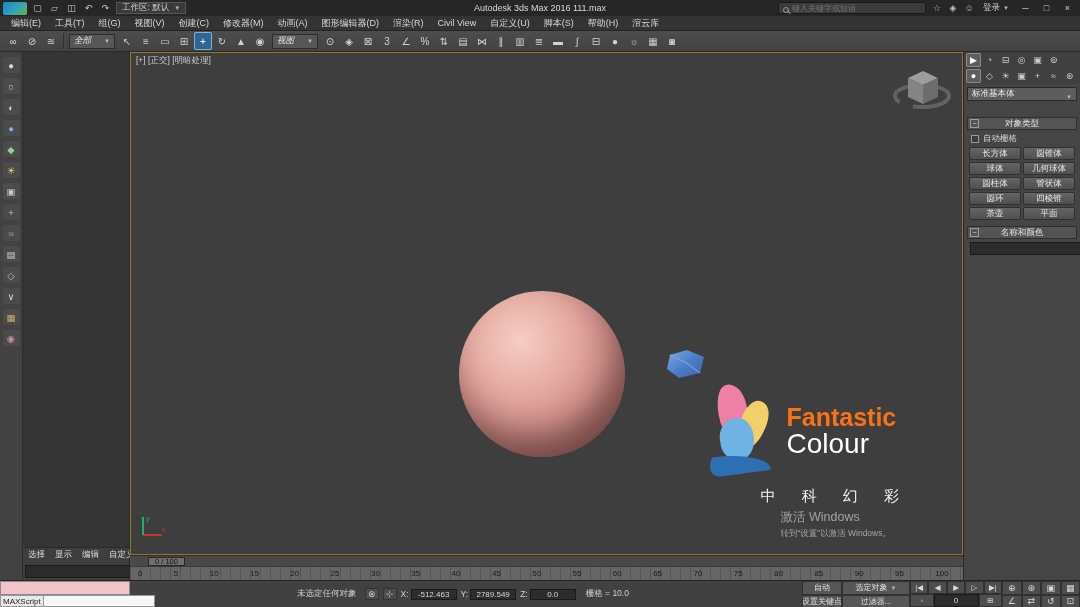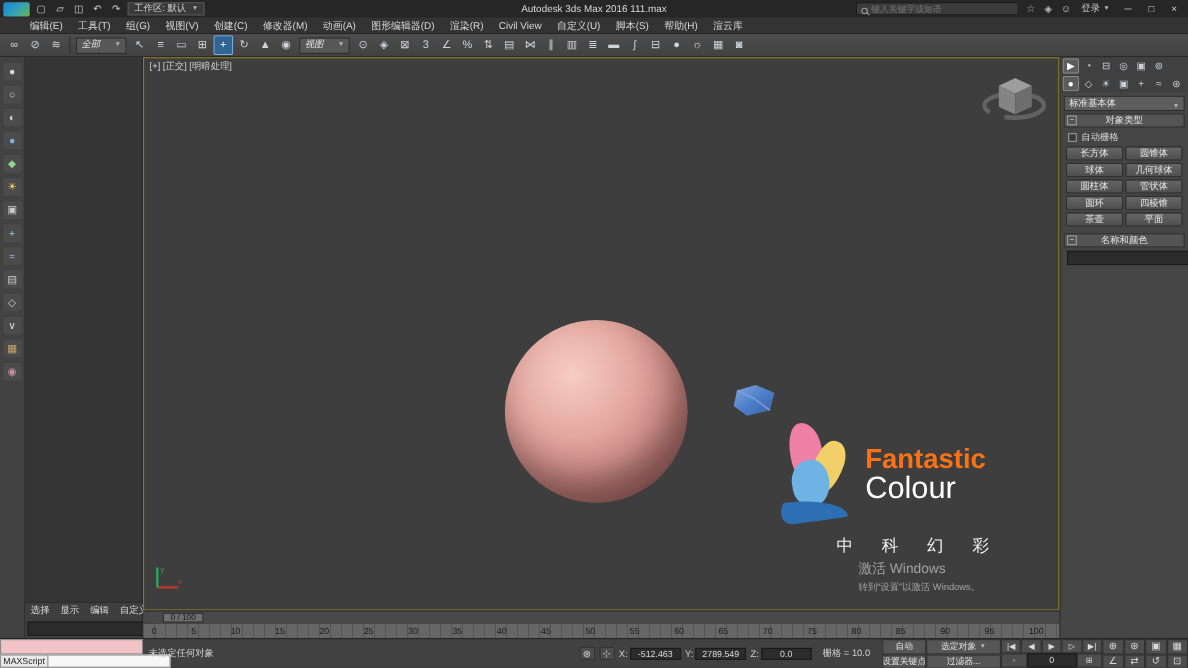--- a/index.html
+++ b/index.html
@@ -17,21 +17,21 @@
   .tb-right { margin-left:auto; display:flex; align-items:center; gap:4px; }
   .search-box { width:148px; height:12px; background:#3c3c3c; border:1px solid #191919; display:flex; align-items:flex-end; gap:3px; padding:0 4px; }
   .search-box input { flex:1; background:transparent; border:none; outline:none; color:#9d9d9d; font-size:8px; font-family:inherit; }
   .search-icon { width:6px; height:6px; border:1px solid #9a9a9a; border-radius:50%; position:relative; flex:0 0 auto; }
   .search-icon::after { content:""; position:absolute; width:4px; height:1px; background:#9a9a9a; right:-3px; bottom:-1px; transform:rotate(45deg); }
   .tb-ricon { width:14px; display:flex; justify-content:center; color:#b9bfc6; font-size:9px; }
   .signin { display:flex; align-items:center; gap:3px; color:#cfcfcf; font-size:8.5px; padding:0 3px; }
   .win-btn { width:19px; height:14px; display:flex; align-items:center; justify-content:center; color:#cfcfcf; font-size:9px; }
 
   
-  .menubar { height:15px; background:#333333; border-bottom:1px solid #232323; display:flex; align-items:stretch; padding-left:20px; font-size:9px; flex:0 0 auto; }
+  .menubar { height:15px; background:#333333; border-bottom:1px solid #232323; display:flex; align-items:stretch; padding-left:4px; font-size:9px; flex:0 0 auto; }
   .menu-item { display:flex; align-items:center; padding:0 7px; color:#d8d8d8; white-space:nowrap; }
 
   
   .toolbar { height:21px; background:linear-gradient(#4d4d4d,#424242); border-bottom:1px solid #2a2a2a; display:flex; align-items:center; gap:1px; padding:0 4px; flex:0 0 auto; }
   .tool-group { display:flex; align-items:center; gap:1px; }
   .tool-icon { width:18px; height:18px; display:flex; align-items:center; justify-content:center; font-size:10px; color:#ccd3da; border-radius:2px; }
   .tool-icon.active { background:#2f6493; box-shadow:inset 0 0 0 1px #7fb0dd; color:#fff; }
   .tool-dd { height:15px; min-width:46px; background:#575757; border:1px solid #2c2c2c; display:flex; align-items:center; justify-content:space-between; gap:4px; padding:0 4px; font-size:8.5px; color:#e2e2e2; margin:0 2px;font-style:italic; }
   .tb-sep { width:1px; height:16px; background:#2f2f2f; margin:0 2px; }
 
@@ -83,39 +83,39 @@
   .ruler { height:14px; background:#666666; border-top:1px solid #3a3a3a; display:flex; align-items:center; padding:0 14px 0 8px; flex:0 0 auto;
            background-image:repeating-linear-gradient(90deg, rgba(0,0,0,.18) 0 1px, transparent 1px 10px); }
   .ruler-ticks { flex:1; display:flex; justify-content:space-between; }
   .tick-label { font-size:8px; color:#1b1b1b; }
 
   
   .command-panel { width:117px; flex:0 0 auto; background:#454545; border-left:1px solid #282828; display:flex; flex-direction:column; font-size:8.5px; }
   .cp-tabs, .cp-subcats { display:flex; align-items:center; gap:1px; padding:1px 2px; background:#404040; }
   .cp-tab, .cp-subcat { width:15px; height:14px; display:flex; align-items:center; justify-content:center; font-size:9px; color:#c8cfd6; border-radius:2px; }
   .cp-tab.active, .cp-subcat.active { background:#5d5d5d; box-shadow:inset 0 0 0 1px #8a8a8a; color:#fff; }
-  .cp-dropdown { margin:3px 3px 0; height:14px; background:#5d5d5d; border:1px solid #2b2b2b; display:flex; align-items:flex-end; justify-content:space-between; padding:0 4px; color:#e8e8e8; }
+  .cp-dropdown { margin:3px 3px 14px; height:14px; background:#5d5d5d; border:1px solid #2b2b2b; display:flex; align-items:flex-end; justify-content:space-between; padding:0 4px; color:#e8e8e8; }
   .rollout { margin:2px 3px 0; }
   .rollout-header { height:13px; background:#545454; border:1px solid #2e2e2e; position:relative; display:flex; align-items:center; justify-content:center; color:#e3e3e3; }
   .rh-minus { position:absolute; left:2px; width:9px; height:9px; border:1px solid #9c9c9c; font-size:7px; line-height:7px; text-align:center; color:#ddd; }
   .autogrid-row { display:flex; align-items:center; gap:4px; margin:3px 4px 2px; color:#d5d5d5; }
   .checkbox { width:8px; height:8px; border:1px solid #9a9a9a; background:#3a3a3a; }
   .obj-buttons { display:grid; grid-template-columns:1fr 1fr; gap:2px; margin:2px 2px 4px; }
   .obj-btn { height:13px; background:linear-gradient(#656565,#4f4f4f); border:1px solid #303030; border-radius:2px; color:#e6e6e6; font-size:8.5px; font-family:inherit; display:flex; align-items:center; justify-content:center; white-space:nowrap; }
   .name-color-body { display:flex; gap:3px; margin:3px 3px 4px; }
   .name-input { flex:1; height:13px; background:#2c2c2c; border:1px solid #1b1b1b; color:#ddd; font-size:8.5px; outline:none; }
 
   
   .statusbar { height:27px; flex:0 0 auto; background:#414141; border-top:1px solid #252525; display:flex; font-size:8.5px; }
   .sb-colA { width:130px; flex:0 0 auto; display:flex; flex-direction:column; }
   .macro-strip { flex:1; background:#f3c3ca; border:1px solid #8a8a8a; }
   .listener-row { flex:1; display:flex; }
   .maxscript-label { width:56px; background:#e9e9e9; border:1px solid #979797; color:#1f1f1f; font-size:8px; display:flex; align-items:center; padding:0 2px; white-space:nowrap; }
   .listener-strip { flex:1; background:#f7f7f7; border:1px solid #979797; border-left:none; color:#222; font-size:8px; outline:none; }
-  .sb-colB { flex:1; display:flex; flex-direction:row; min-width:0;align-items:center; }
+  .sb-colB { flex:1; display:flex; flex-direction:column; min-width:0;align-items:center; }
   .sb-row { flex:1; display:flex; align-items:center; padding:0 5px; gap:4px; }
   .sb-status, .sb-prompt { color:#d2d2d2; white-space:nowrap; overflow:hidden; }
   .sb-spacer { flex:1; }
   .mini-icon { width:14px; height:12px; display:flex; align-items:center; justify-content:center; color:#c6c6c6; font-size:9px; background:#4c4c4c; border:1px solid #333; }
   .coord { display:flex; align-items:center; gap:2px; }
   .coord-lbl { color:#cfcfcf; }
   .coord-val { width:46px; height:11px; background:#2c2c2c; border:1px solid #1a1a1a; color:#d8d8d8; font-size:8px; display:flex; align-items:center; justify-content:center; }
   .grid-lbl { color:#cfcfcf; margin:0 6px; white-space:nowrap; }
   .add-tag { color:#c9c9c9; white-space:nowrap; margin-right:6px; }
   .sb-colC { width:278px; flex:0 0 auto; display:flex; }

